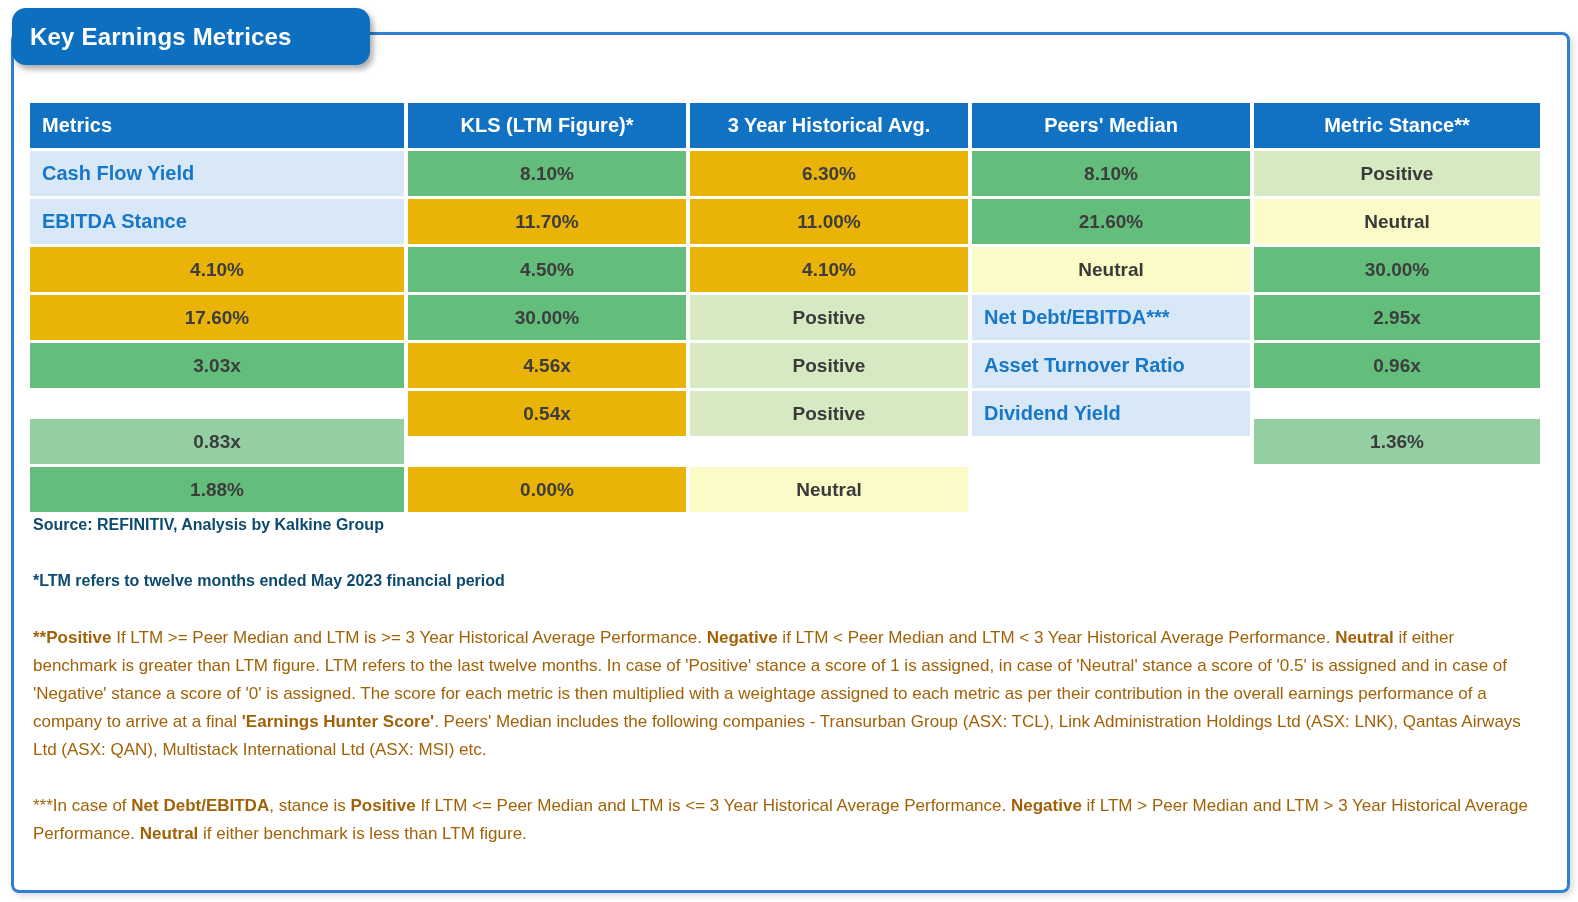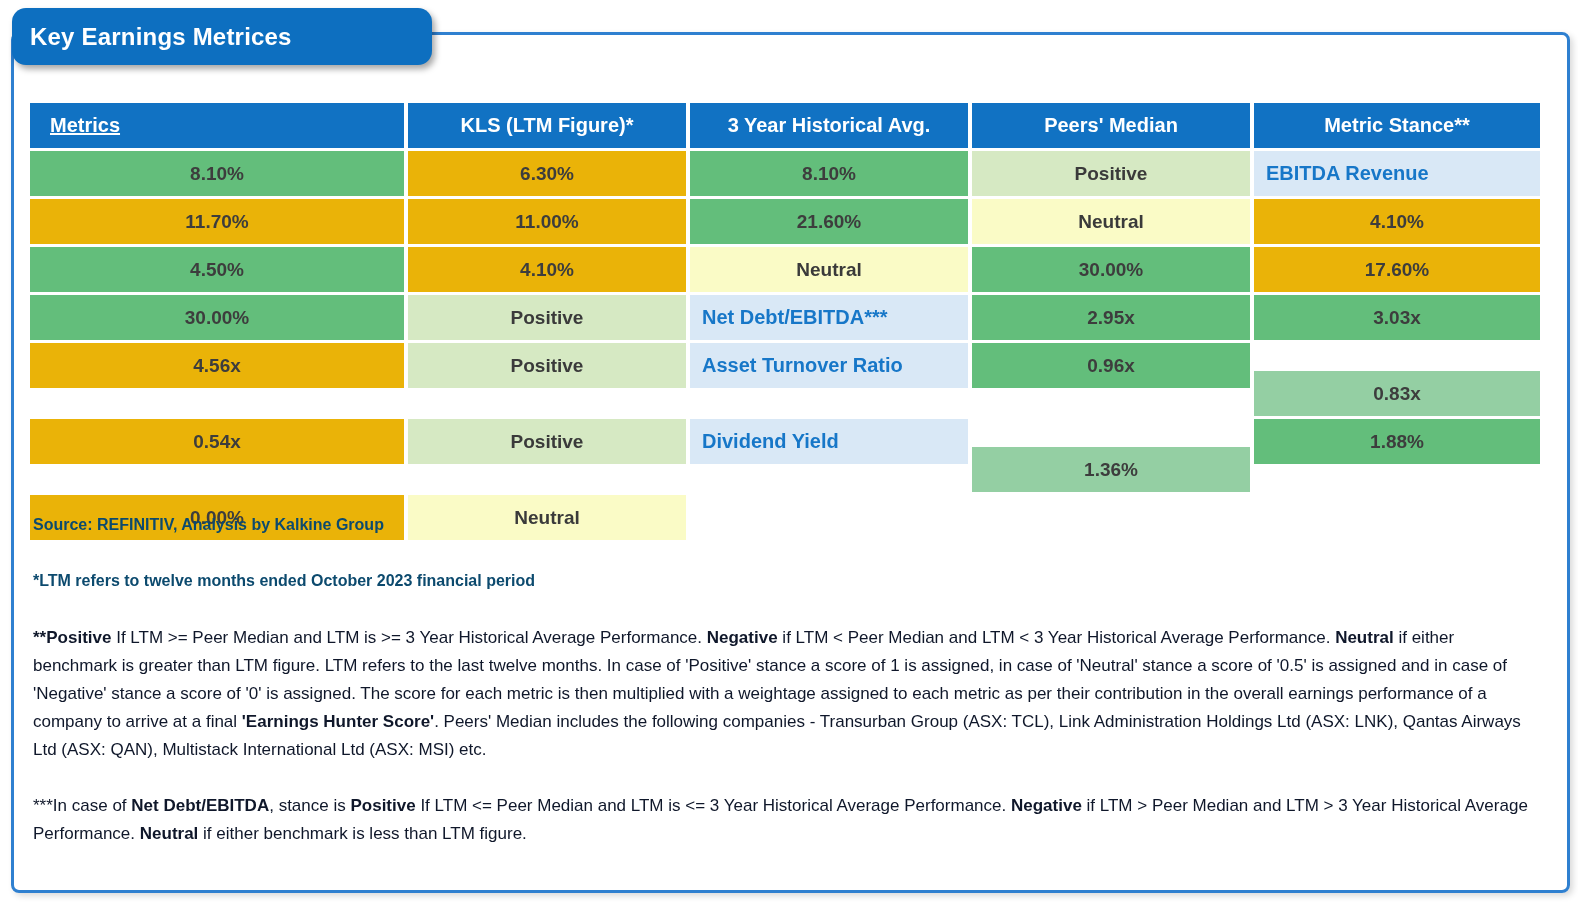--- a/index.html
+++ b/index.html
@@ -6,53 +6,53 @@
   body{
     width:1578px;height:902px;background:#ffffff;position:relative;overflow:hidden;
     font-family:"Liberation Sans",sans-serif;color:#111;
   }
   .frame{
     position:absolute;left:11px;top:32px;width:1553px;height:855px;
     border:3px solid #2f80d0;border-radius:8px;background:transparent;
     box-shadow:3px 3px 6px rgba(0,0,0,0.15);
   }
   .badge{
-    position:absolute;left:12px;top:8px;width:420px;height:57px;
+    position:absolute;left:12px;top:8px;width:358px;height:57px;
     background:#0d6fc0;border-radius:14px;
     box-shadow:3px 4px 6px rgba(0,0,0,0.35);
     display:flex;align-items:center;padding-left:18px;box-sizing:border-box;
   }
   .badge span{color:#ffffff;font-weight:bold;font-size:24px;letter-spacing:0.2px;}
   .tbl{
     position:absolute;left:30px;top:103px;
     display:grid;
     grid-template-columns:374px 278px 278px 278px 286px;
     gap:3px 4px;
   }
   .cell{
     height:45px;display:flex;align-items:center;justify-content:center;
     font-weight:bold;font-size:19px;box-sizing:border-box;
   }
   .head{background:#1172c3;color:#ffffff;font-size:20px;}
-  .head.first{justify-content:flex-start;padding-left:20px;text-decoration:underline;}
+  .head.first{justify-content:flex-start;padding-left:12px;}
   .metric{
     background:#d9e8f6;color:#1777c8;font-size:20px;
     justify-content:flex-start;padding-left:12px;
   }
   .val{color:#3d3d3d;}
   .val[data-tone="green"]{background:#63be7b;}
   .val[data-tone="light"]{background:#94cfa3;margin-top:28px;}
   .val[data-tone="plain"]{background:#eab308;}
   .val[data-tone="positive"]{background:#d6e9c3;color:#3a3a3a;}
   .val[data-tone="neutral"]{background:#fafbc6;color:#3a3a3a;}
   .notes p{margin:0;position:absolute;left:33px;width:1505px;}
   .note-bold{font-weight:bold;font-size:16px;color:#0c4a6e;}
   .note-src{top:516px;}
   .note-ltm{top:572px;}
-  .note-par{font-size:17px;line-height:28px;color:#0f172a;}
+  .note-par{font-size:17px;line-height:28px;color:#a16207;}
   .note-stance{top:624px;}
   .note-netdebt{top:792px;}
 </style>
 </head>
 <body>
 
 <div class="page">
   <div class="frame"></div>
 
   <div class="badge">
@@ -60,26 +60,27 @@
   </div>
 
   <div class="tbl">
 
     <div class="cell head first">Metrics</div>
     <div class="cell head">KLS (LTM Figure)*</div>
     <div class="cell head">3 Year Historical Avg.</div>
     <div class="cell head">Peers' Median</div>
     <div class="cell head">Metric Stance**</div>
 
+    <div class="cell metric">Cash Flow Yield</div>
     <div class="cell val" data-tone="green">8.10%</div>
     <div class="cell val" data-tone="plain">6.30%</div>
     <div class="cell val" data-tone="green">8.10%</div>
     <div class="cell val" data-tone="positive">Positive</div>
 
-    <div class="cell metric">EBITDA Revenue</div>
+    <div class="cell metric">EBITDA Stance</div>
     <div class="cell val" data-tone="plain">11.70%</div>
     <div class="cell val" data-tone="plain">11.00%</div>
     <div class="cell val" data-tone="green">21.60%</div>
     <div class="cell val" data-tone="neutral">Neutral</div>
 
     <div class="cell val" data-tone="plain">4.10%</div>
     <div class="cell val" data-tone="green">4.50%</div>
     <div class="cell val" data-tone="plain">4.10%</div>
     <div class="cell val" data-tone="neutral">Neutral</div>
 
@@ -102,17 +103,17 @@
 
     <div class="cell metric">Dividend Yield</div>
     <div class="cell val" data-tone="light">1.36%</div>
     <div class="cell val" data-tone="green">1.88%</div>
     <div class="cell val" data-tone="plain">0.00%</div>
     <div class="cell val" data-tone="neutral">Neutral</div>
   </div>
 
   <div class="notes">
     <p class="note-bold note-src">Source: REFINITIV, Analysis by Kalkine Group</p>
-    <p class="note-bold note-ltm">*LTM refers to twelve months ended October 2023 financial period</p>
+    <p class="note-bold note-ltm">*LTM refers to twelve months ended May 2023 financial period</p>
     <p class="note-par note-stance"><b>**Positive</b><span> If LTM &gt;= Peer Median and LTM is &gt;= 3 Year Historical Average Performance. </span><b>Negative</b><span> if LTM &lt; Peer Median and LTM &lt; 3 Year Historical Average Performance. </span><b>Neutral</b><span> if either benchmark is greater than LTM figure. LTM refers to the last twelve months. In case of 'Positive' stance a score of 1 is assigned, in case of 'Neutral' stance a score of '0.5' is assigned and in case of 'Negative' stance a score of '0' is assigned. The score for each metric is then multiplied with a weightage assigned to each metric as per their contribution in the overall earnings performance of a company to arrive at a final </span><b>'Earnings Hunter Score'</b><span>. Peers' Median includes the following companies - Transurban Group (ASX: TCL), Link Administration Holdings Ltd (ASX: LNK), Qantas Airways Ltd (ASX: QAN), Multistack International Ltd (ASX: MSI)  etc.</span></p>
     <p class="note-par note-netdebt"><span>***In case of </span><b>Net Debt/EBITDA</b><span>, stance is </span><b>Positive</b><span> If LTM &lt;= Peer Median and LTM is &lt;= 3 Year Historical Average Performance. </span><b>Negative</b><span> if LTM &gt; Peer Median and LTM &gt; 3 Year Historical Average Performance. </span><b>Neutral</b><span> if either benchmark is less than LTM figure.</span></p>
   </div>
 </div>
 
 </body></html>

